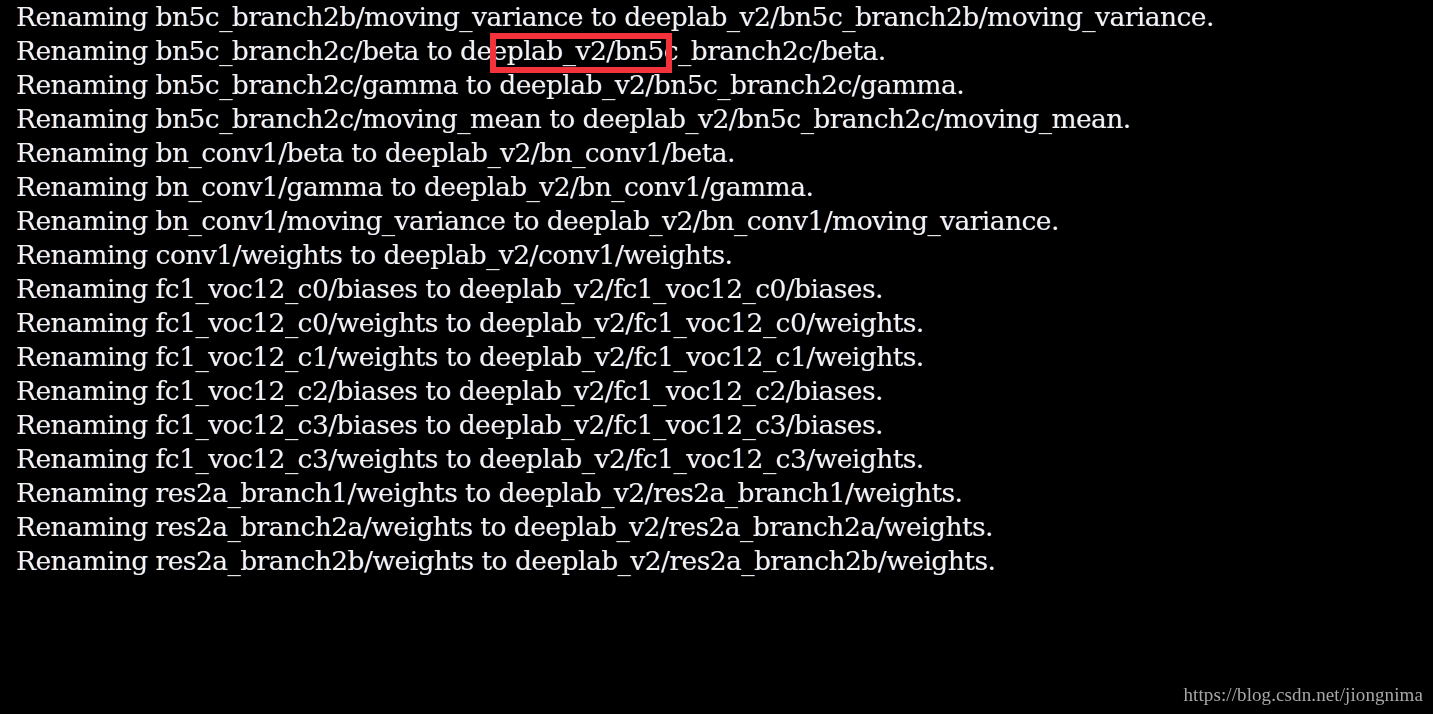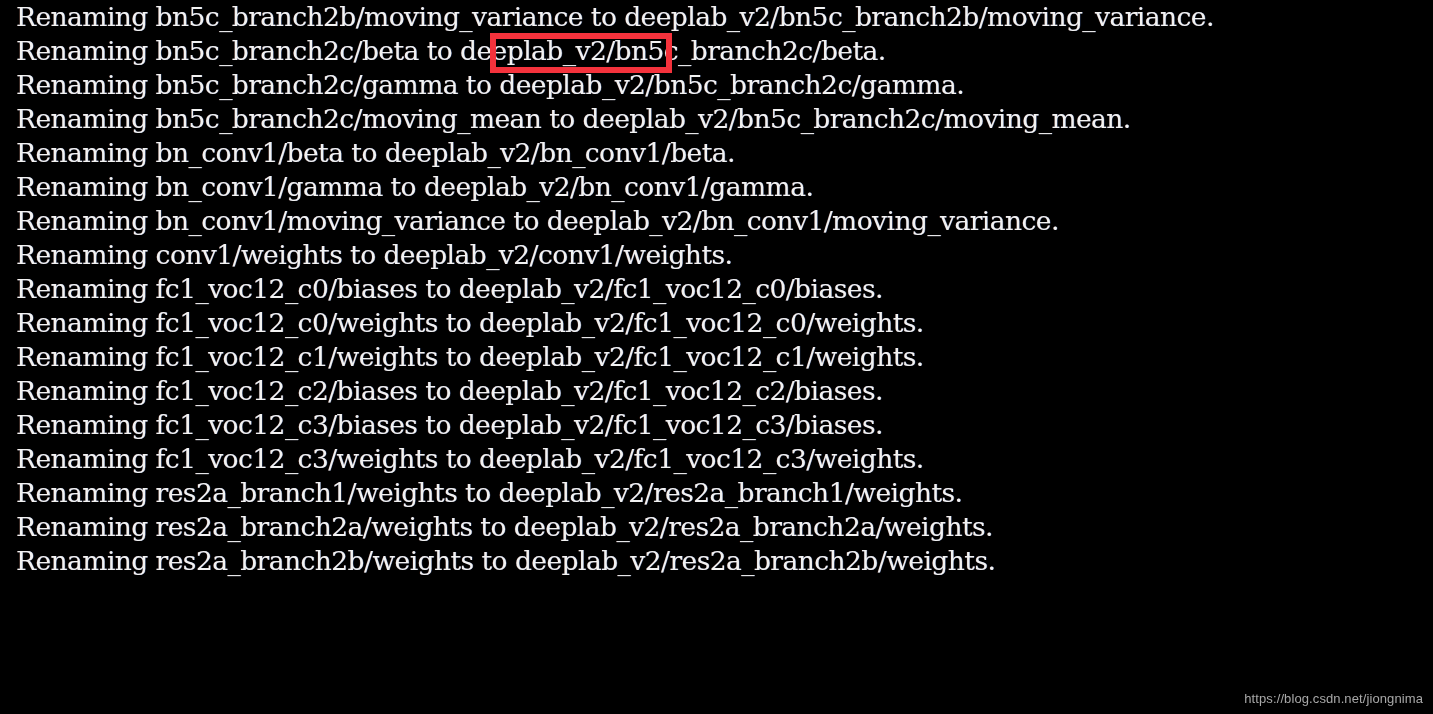--- a/index.html
+++ b/index.html
@@ -52,22 +52,22 @@
     height: 40px;
     border: 6px solid #f4323c;
     box-sizing: border-box;
     pointer-events: none;
   }
 
   #watermark {
     position: absolute;
     right: 10px;
     bottom: 8px;
-    font-family: Liberation Sans, sans-serif;
-    font-size: 13px;
+    font-family: Liberation Serif, serif;
+    font-size: 19px;
     color: #a8a8a8;
     letter-spacing: 0.1px;
     white-space: nowrap;
   }
 </style>
 </head>
 <body>
 
 <div id="terminal" style="background: rgb(0, 0, 0); color: rgb(242, 242, 242);">
 

